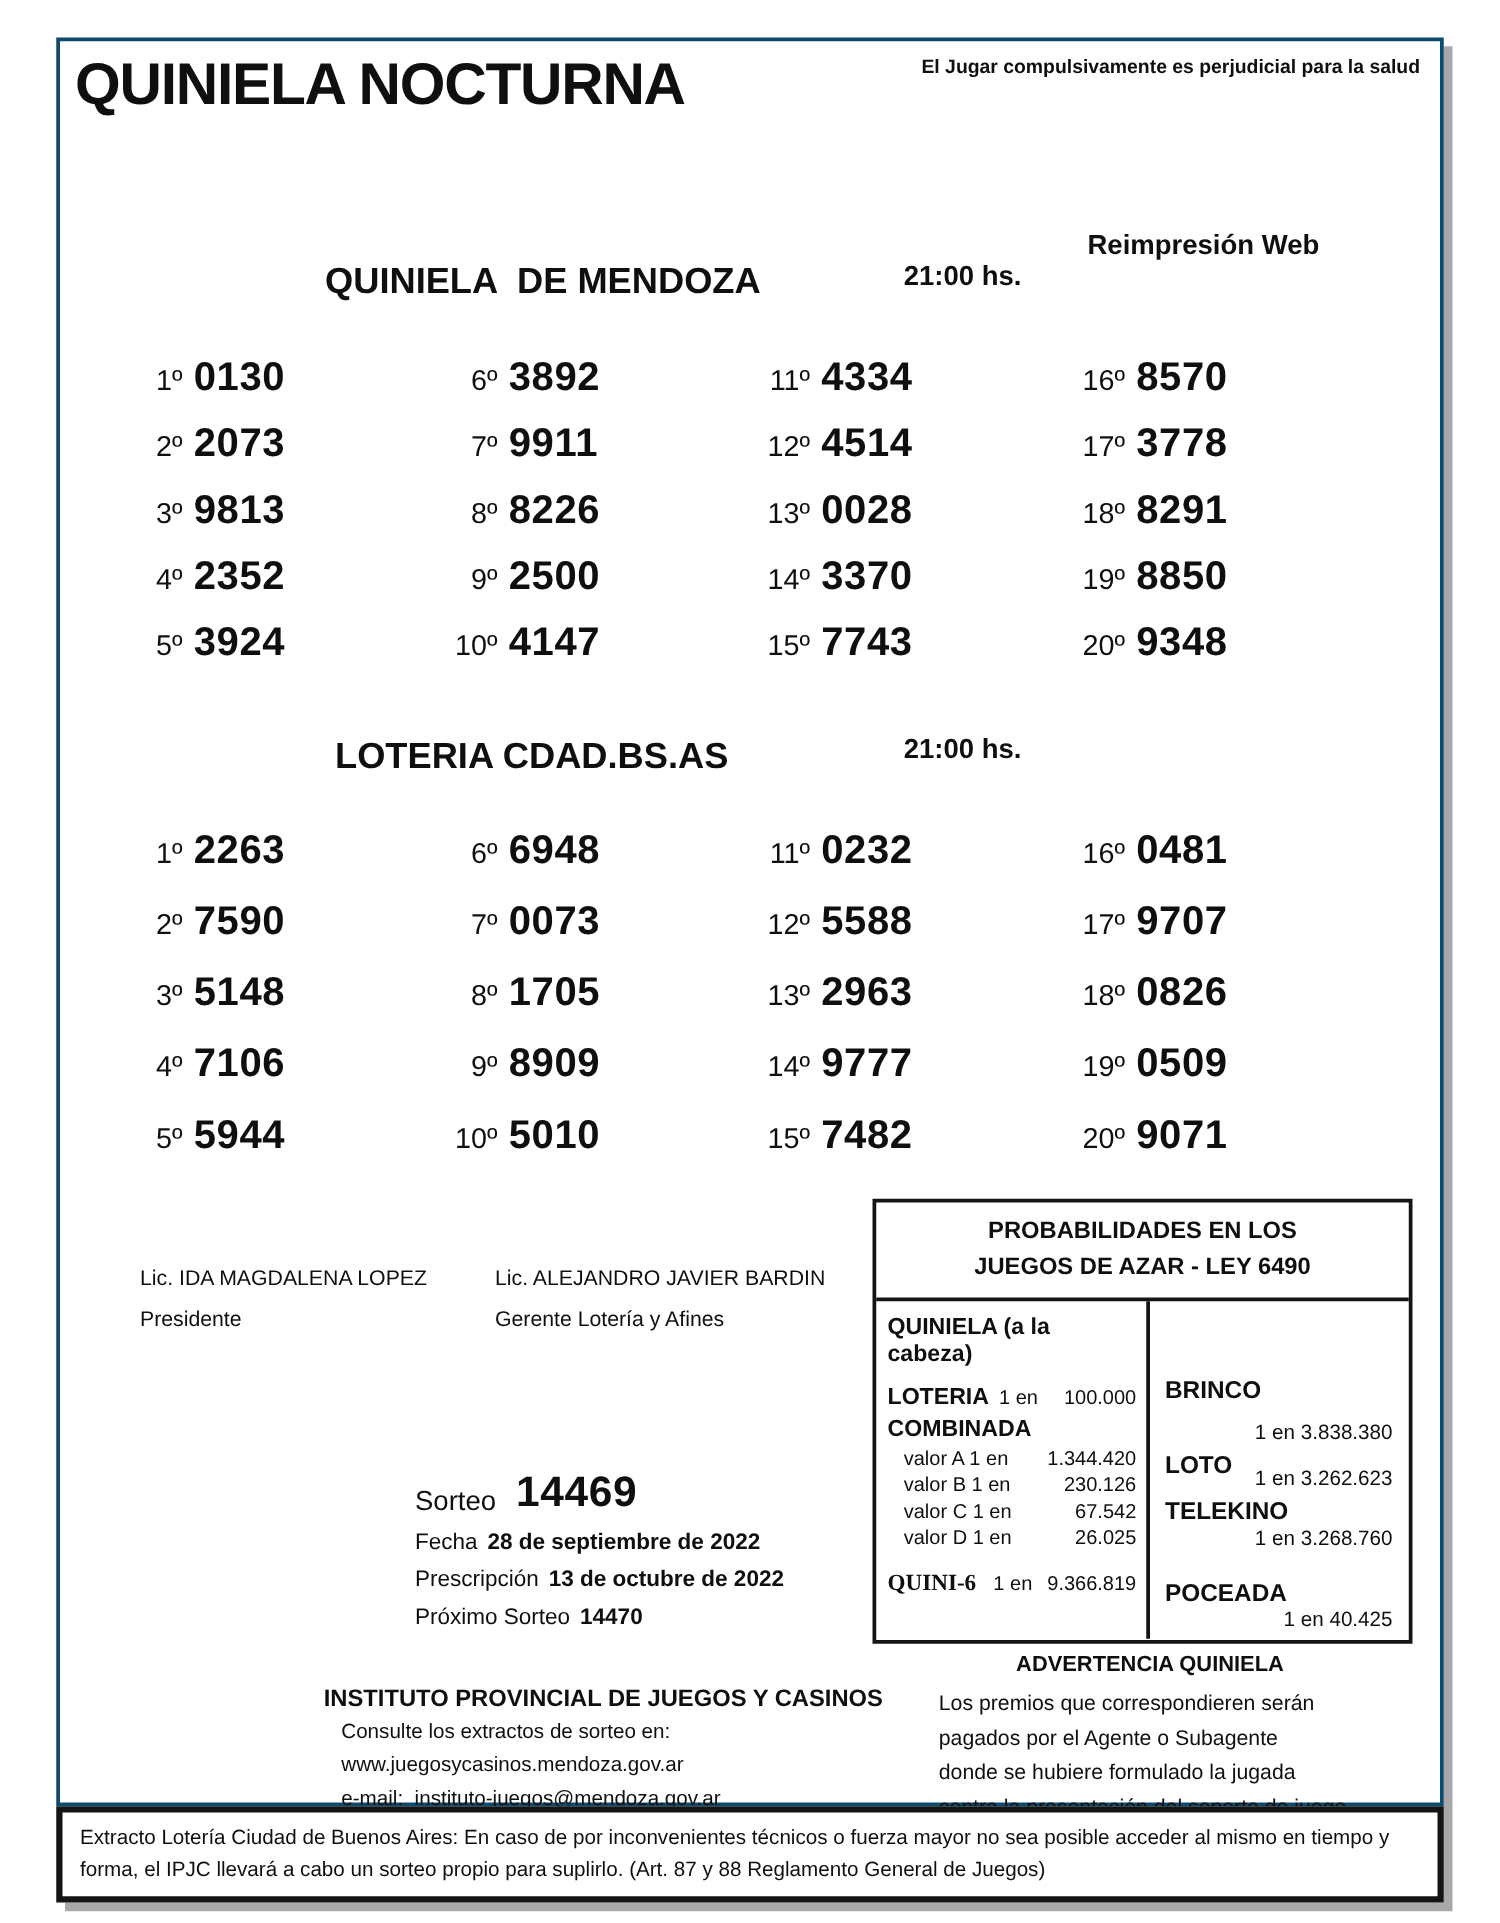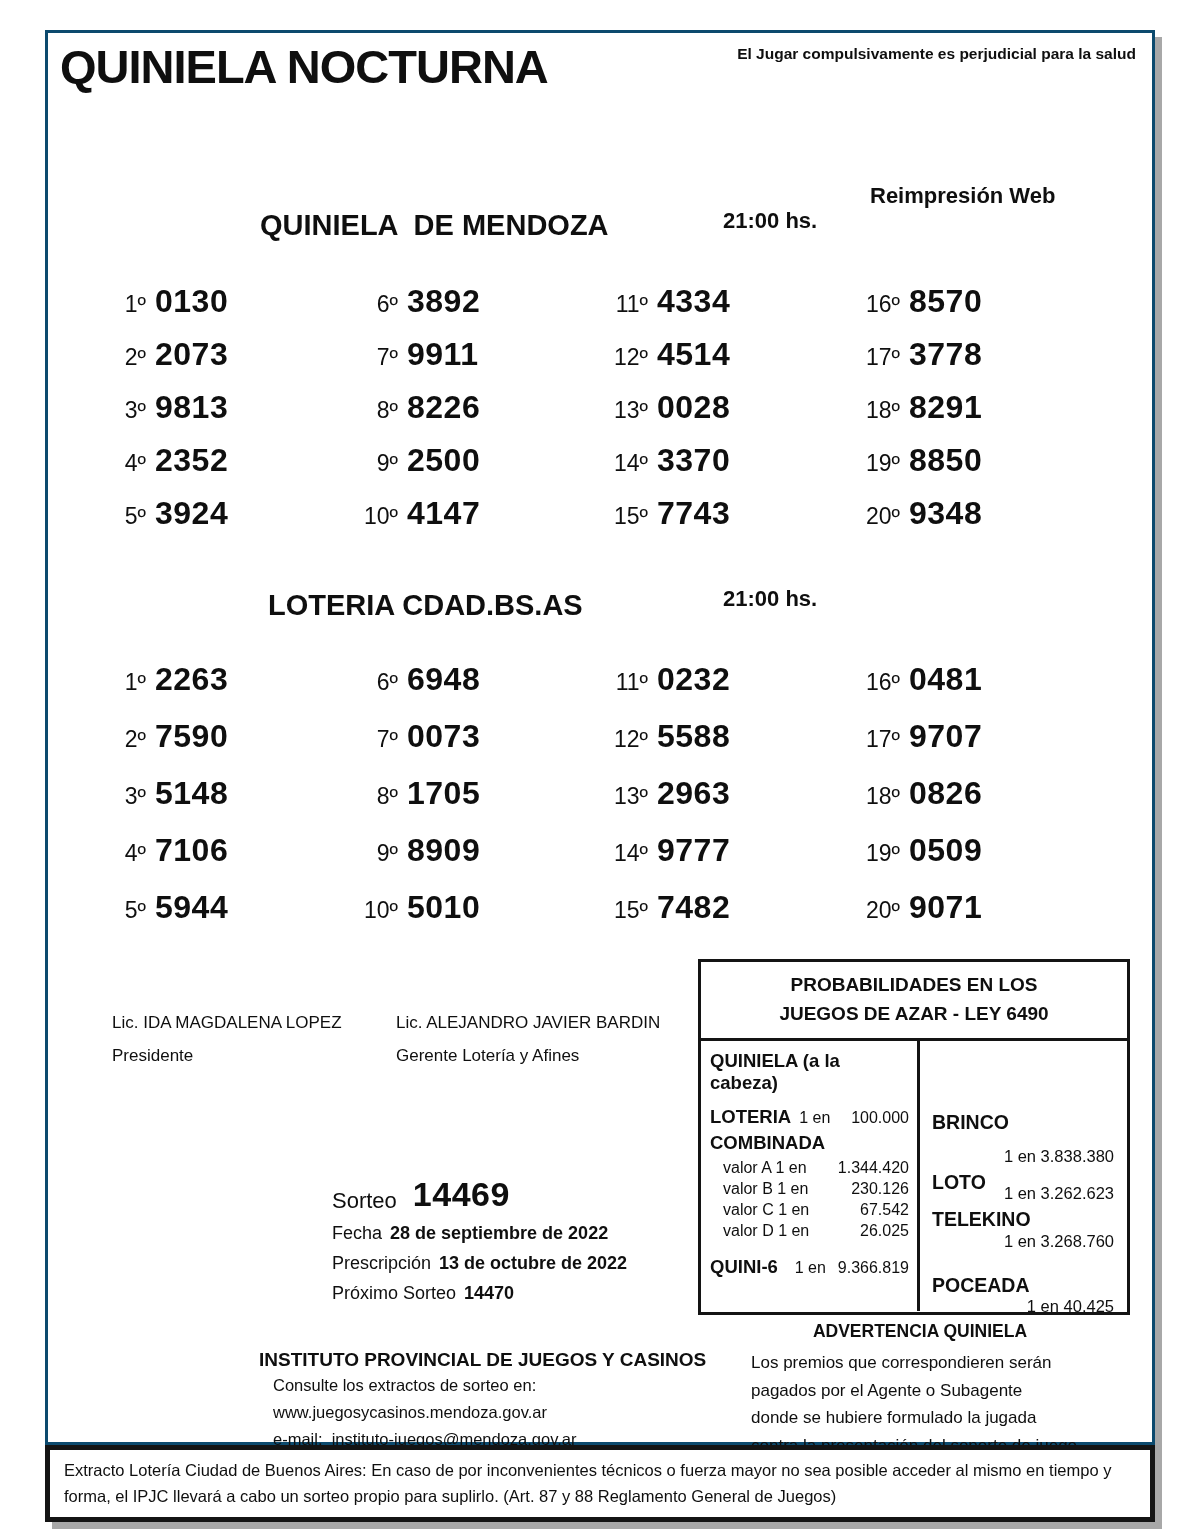--- a/index.html
+++ b/index.html
@@ -55,31 +55,31 @@
   .prob-box{
     left:650px;top:926px;width:432px;height:356px;
     border:3px solid #141414;box-sizing:border-box;background:#fff;
   }
   .prob-title{
     border-bottom:3px solid #141414;text-align:center;
     font-weight:bold;font-size:19px;line-height:1.5;padding:9px 0 10px;
   }
   .prob-body{display:flex;height:calc(100% - 80px);}
   .prob-left{width:219px;flex:none;border-right:3px solid #141414;box-sizing:border-box;padding:9px 8px 0 9px;}
-  .prob-right{flex:1;padding:14px 13px 0 12px;}
+  .prob-right{flex:1;padding:4px 13px 0 12px;}
   .p-head{font-size:18.5px;font-weight:bold;margin-bottom:3px;}
   .prow{display:flex;font-size:16px;line-height:1.33;}
   .prow .val{margin-left:auto;}
   .prow-indent{padding-left:13px;text-align:center;}
   .loteria-row{margin-top:11px;align-items:baseline;}
   .loteria-row .lbl-b{font-size:18.5px;font-weight:bold;}
   .loteria-row .mid{font-size:16px;margin-left:8px;}
   .combinada-head{margin-top:2px;}
   .quini-row{margin-top:13px;align-items:baseline;}
-  .quini-row .lbl-b{font-size:18.5px;font-weight:bold;}
+  .quini-row .lbl-b{font-size:18.5px;font-weight:bold;font-family:Liberation Serif, serif;}
   .quini-row .mid{font-size:16px;margin-left:auto;}
   .quini-row .val{margin-left:12px;}
   .pg-row{display:flex;flex-wrap:wrap;align-items:flex-start;margin-bottom:5px;}
   .pg-name{font-size:19.5px;font-weight:bold;}
   .pg-val{font-size:16.5px;margin-left:auto;}
   .prob-right div.pg-row:nth-of-type(1){margin-top:56px;}
   .prob-right div.pg-row:nth-of-type(1) .pg-val,
   .prob-right div.pg-row:nth-of-type(2) .pg-val{margin-top:13px;}
   .prob-right div.pg-row:nth-of-type(3) .pg-val{flex-basis:100%;text-align:right;margin-top:1px;}
   .prob-right div.pg-row:nth-of-type(4){margin-top:23px;}

